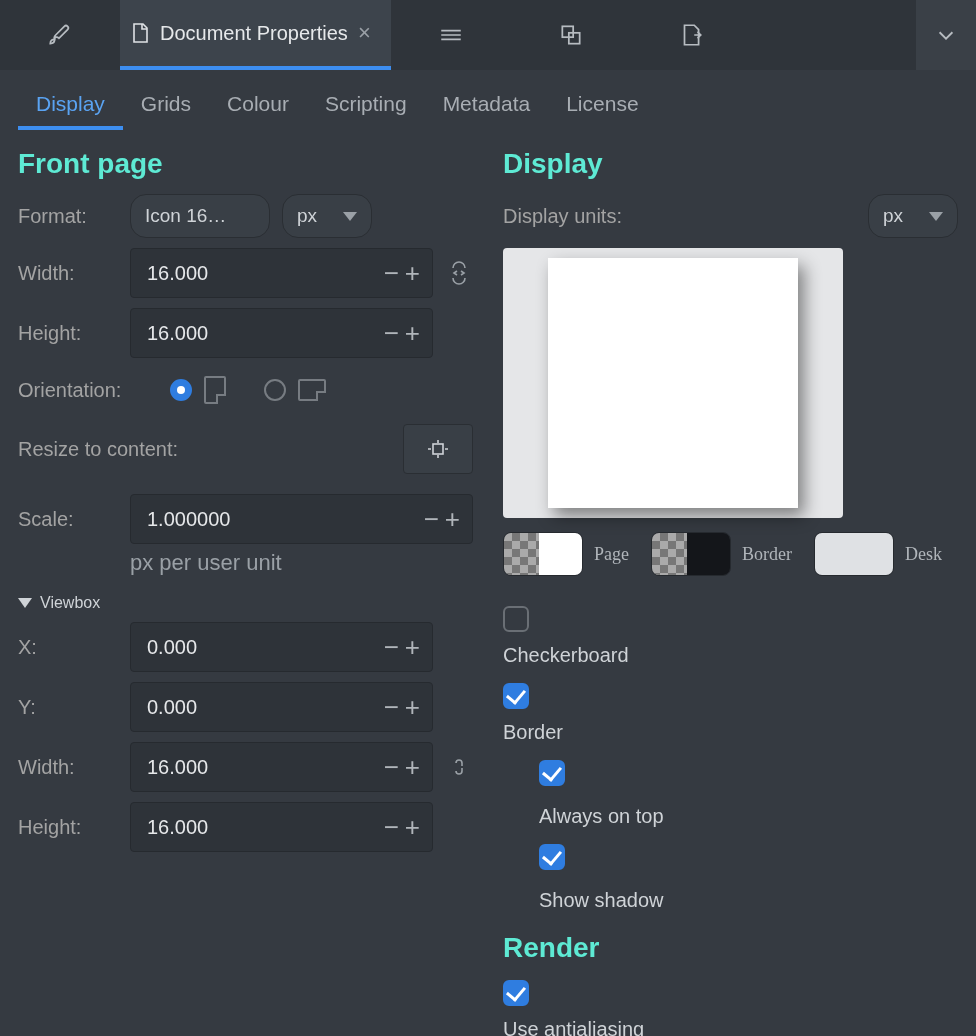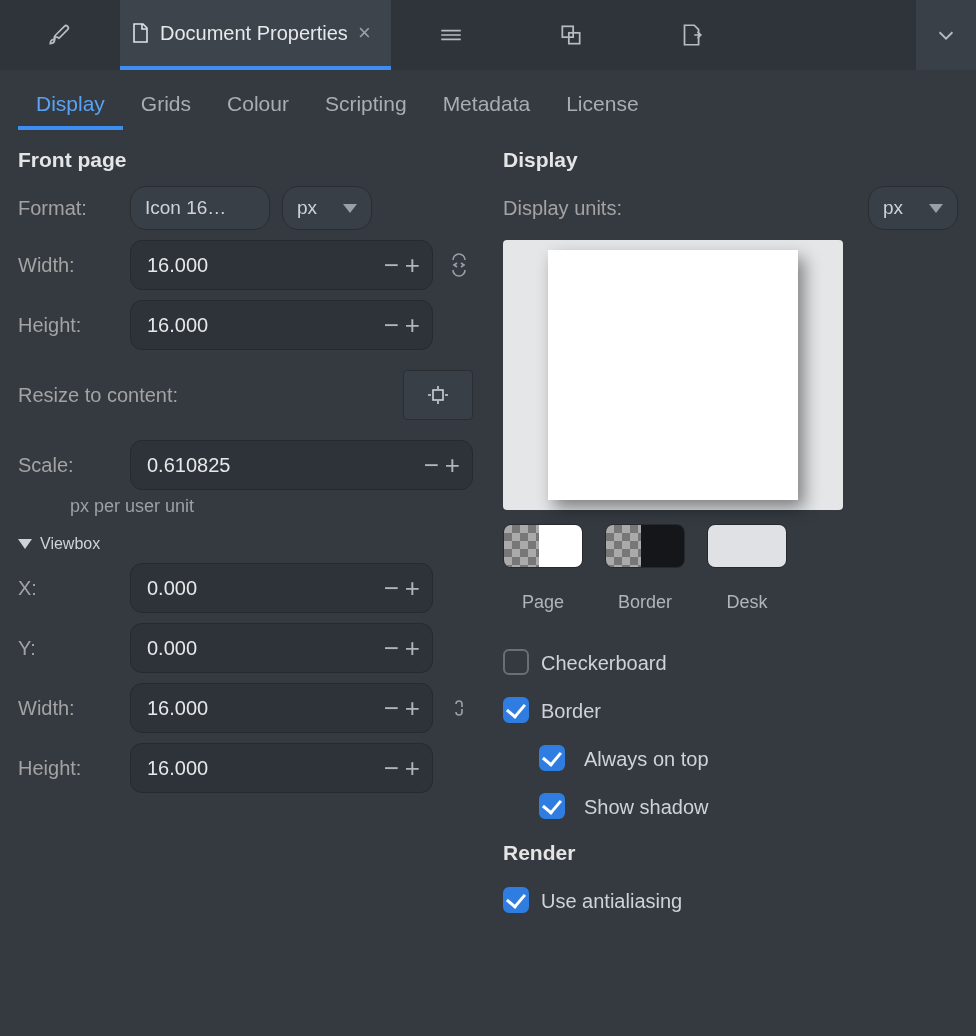--- a/index.html
+++ b/index.html
@@ -73,23 +73,23 @@
   
   .cols {
     display:flex;
     padding: 12px 18px 0 18px;
     gap: 30px;
   }
   .col { flex:1; min-width:0; }
 
   h2.section {
     margin: 6px 0 14px 0;
-    font-size: 21px;
+    font-size: 28px;
     font-weight: 700;
-    color:#e5e5e5;
+    color:#5eead4;
   }
 
   .row {
     display:flex;
     align-items:center;
     margin: 10px 0;
     gap: 12px;
   }
   .row .lbl {
     width: 100px;
@@ -116,21 +116,21 @@
     margin-left:auto;
   }
 
   
   .spin {
     flex:1;
     display:flex;
     align-items:center;
     background:#2e3339;
     border:1px solid #262a2f;
-    border-radius:12px;
+    border-radius:4px;
     height:50px;
     padding: 0 10px 0 16px;
     font-size:20px;
     color:#e6e8ea;
   }
   .spin .val { flex:1; text-align:left; }
   .spin .pm {
     display:flex;
     gap:2px;
     color:#b0b5ba;
@@ -142,23 +142,23 @@
   .aux {
     width:28px;
     display:flex;
     flex-direction:column;
     align-items:center;
     color:#9aa0a6;
     font-size:18px;
   }
 
   .hint {
-    font-size:18px;
+    font-size:22px;
     color:#9aa0a6;
-    margin-left: 52px;
+    margin-left: 112px;
     margin-top:-4px;
   }
 
   .radio {
     width:22px;height:22px;border-radius:50%;border:2px solid #777c82;display:inline-flex;align-items:center;justify-content:center;
   }
   .radio.sel {
     border-color:#2f7de0; background:#2f7de0;
   }
   .radio.sel::after{
@@ -194,38 +194,38 @@
     justify-content:center;
     margin-top: 6px;
   }
   .preview .pg {
     width: 250px;height:250px;background:#fff;box-shadow:6px 8px 16px rgba(0,0,0,.45);
   }
 
   .swatches {
     display:flex;gap:22px;margin-top:14px;
   }
-  .swatch-col{display:flex;flex-direction:column;align-items:center;gap:24px;}
+  .swatch-col{display:flex;align-items:center;gap:11px;font-family:Liberation Serif, serif;}
   .swatch {
     width:80px;height:44px;border-radius:8px;border:1px solid #262a2f;display:flex;overflow:hidden;
   }
   .checker {
     background-image:
       linear-gradient(45deg,#777 25%,transparent 25%),
       linear-gradient(-45deg,#777 25%,transparent 25%),
       linear-gradient(45deg,transparent 75%,#777 75%),
       linear-gradient(-45deg,transparent 75%,#777 75%);
     background-size:16px 16px;
     background-position:0 0,0 8px,8px -8px,-8px 0;
     background-color:#aaa;
   }
   .swlbl{font-size:18px;color:#b0b5ba;}
 
   
-  .chk-row{display:flex;align-items:flex-end;gap:12px;margin:22px 0;font-size:20px;color:#cfd3d7;}
+  .chk-row{display:flex;align-items:flex-start;gap:12px;margin:16px 0;font-size:20px;color:#cfd3d7;flex-direction:column;}
   .chk {
     width:26px;height:26px;border-radius:6px;border:2px solid #6a6f75;display:inline-flex;align-items:center;justify-content:center;flex-shrink:0;
   }
   .chk.on{background:#2f7de0;border-color:#2f7de0;}
   .chk.on::after{
     content:'';width:9px;height:14px;border:solid #fff;border-width:0 3px 3px 0;transform:rotate(40deg);margin-top:-3px;
   }
   .indent{margin-left:36px;gap:19px;}
 
   svg { display:block; }
@@ -319,36 +319,44 @@
       <div class="spin">
         <span class="val">16.000</span>
         <span class="pm">
             <span>−</span>
             <span>+</span>
           </span>
       </div>
       <div class="aux"></div>
     </div>
 
+    <div class="row" style="margin-top:18px">
+      <div class="lbl" style="width:140px">Orientation:</div>
+      <span class="radio sel"></span>
+      <span class="orient-ic p"></span>
+      <span style="width:14px"></span>
+      <span class="radio"></span>
+      <span class="orient-ic"></span>
+    </div>
 
     <div class="row" style="margin-top:20px">
       <div class="lbl lbl-wide">Resize to content:</div>
       <div style="flex:1"></div>
       <div class="iconbtn">
         <svg width="26" height="22" viewBox="0 0 26 22" fill="none" stroke="#cfd3d7" stroke-width="1.6">
           <rect x="8" y="6" width="10" height="10"></rect>
           <path d="M3 11h3M20 11h3M13 2v3M13 17v3"></path>
         </svg>
       </div>
     </div>
 
     <div class="row" style="margin-top:20px">
       <div class="lbl">Scale:</div>
       <div class="spin">
-        <span class="val">0.610825</span>
+        <span class="val">1.000000</span>
         <span class="pm">
             <span>−</span>
             <span>+</span>
           </span>
       </div>
     </div>
     <div class="hint">px per user unit</div>
 
     <div class="disclose">
       <span class="tri2"></span>

